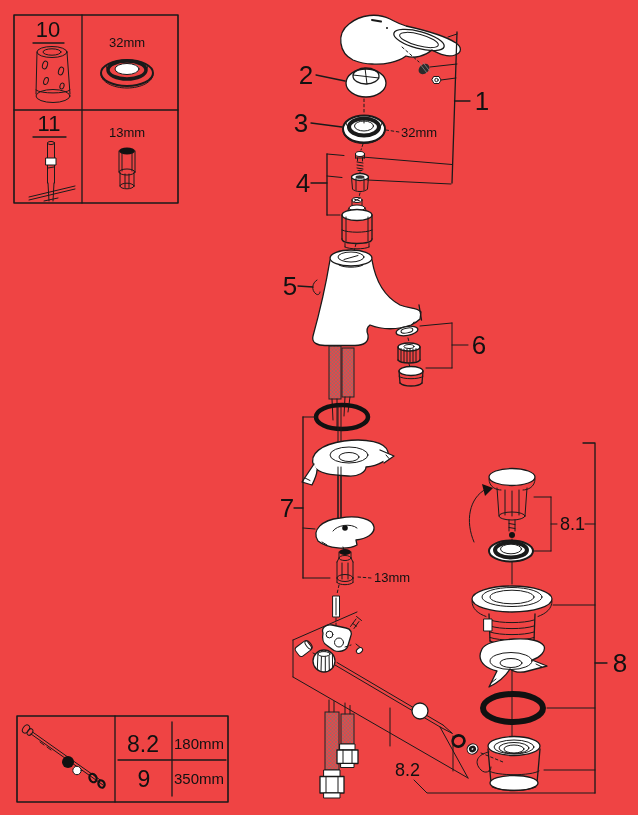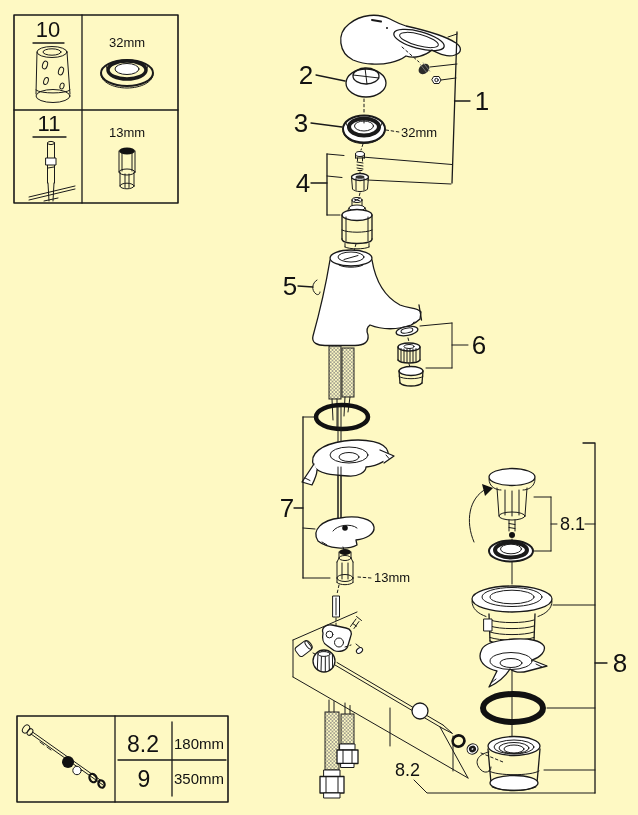--- a/index.html
+++ b/index.html
@@ -1,16 +1,16 @@
 <!DOCTYPE html>
 <html><head>
 <meta charset="utf-8">
 <style>
   html,body{margin:0;padding:0;background:#e8e8e8;}
-  .page{width:638px;height:815px;background:#fef9c3;position:relative;margin:0 auto;
+  .page{width:638px;height:815px;background:#ef4444;position:relative;margin:0 auto;
         font-family:"Liberation Sans",sans-serif;}
   svg{display:block;}
   .ln{fill:none;stroke:#1a1a1a;stroke-width:1.3;stroke-linecap:round;stroke-linejoin:round;}
   .thin{stroke-width:1;}
   .sw2{stroke-width:2;}
   .oring{fill:none;stroke:#111111;}
   .dashf{stroke-dasharray:2.6 2.6;stroke-width:1;}
   .wfill{fill:#ffffff;}
   text{fill:#111111;font-family:"Liberation Sans",sans-serif;}
   .num{font-size:26px;}

